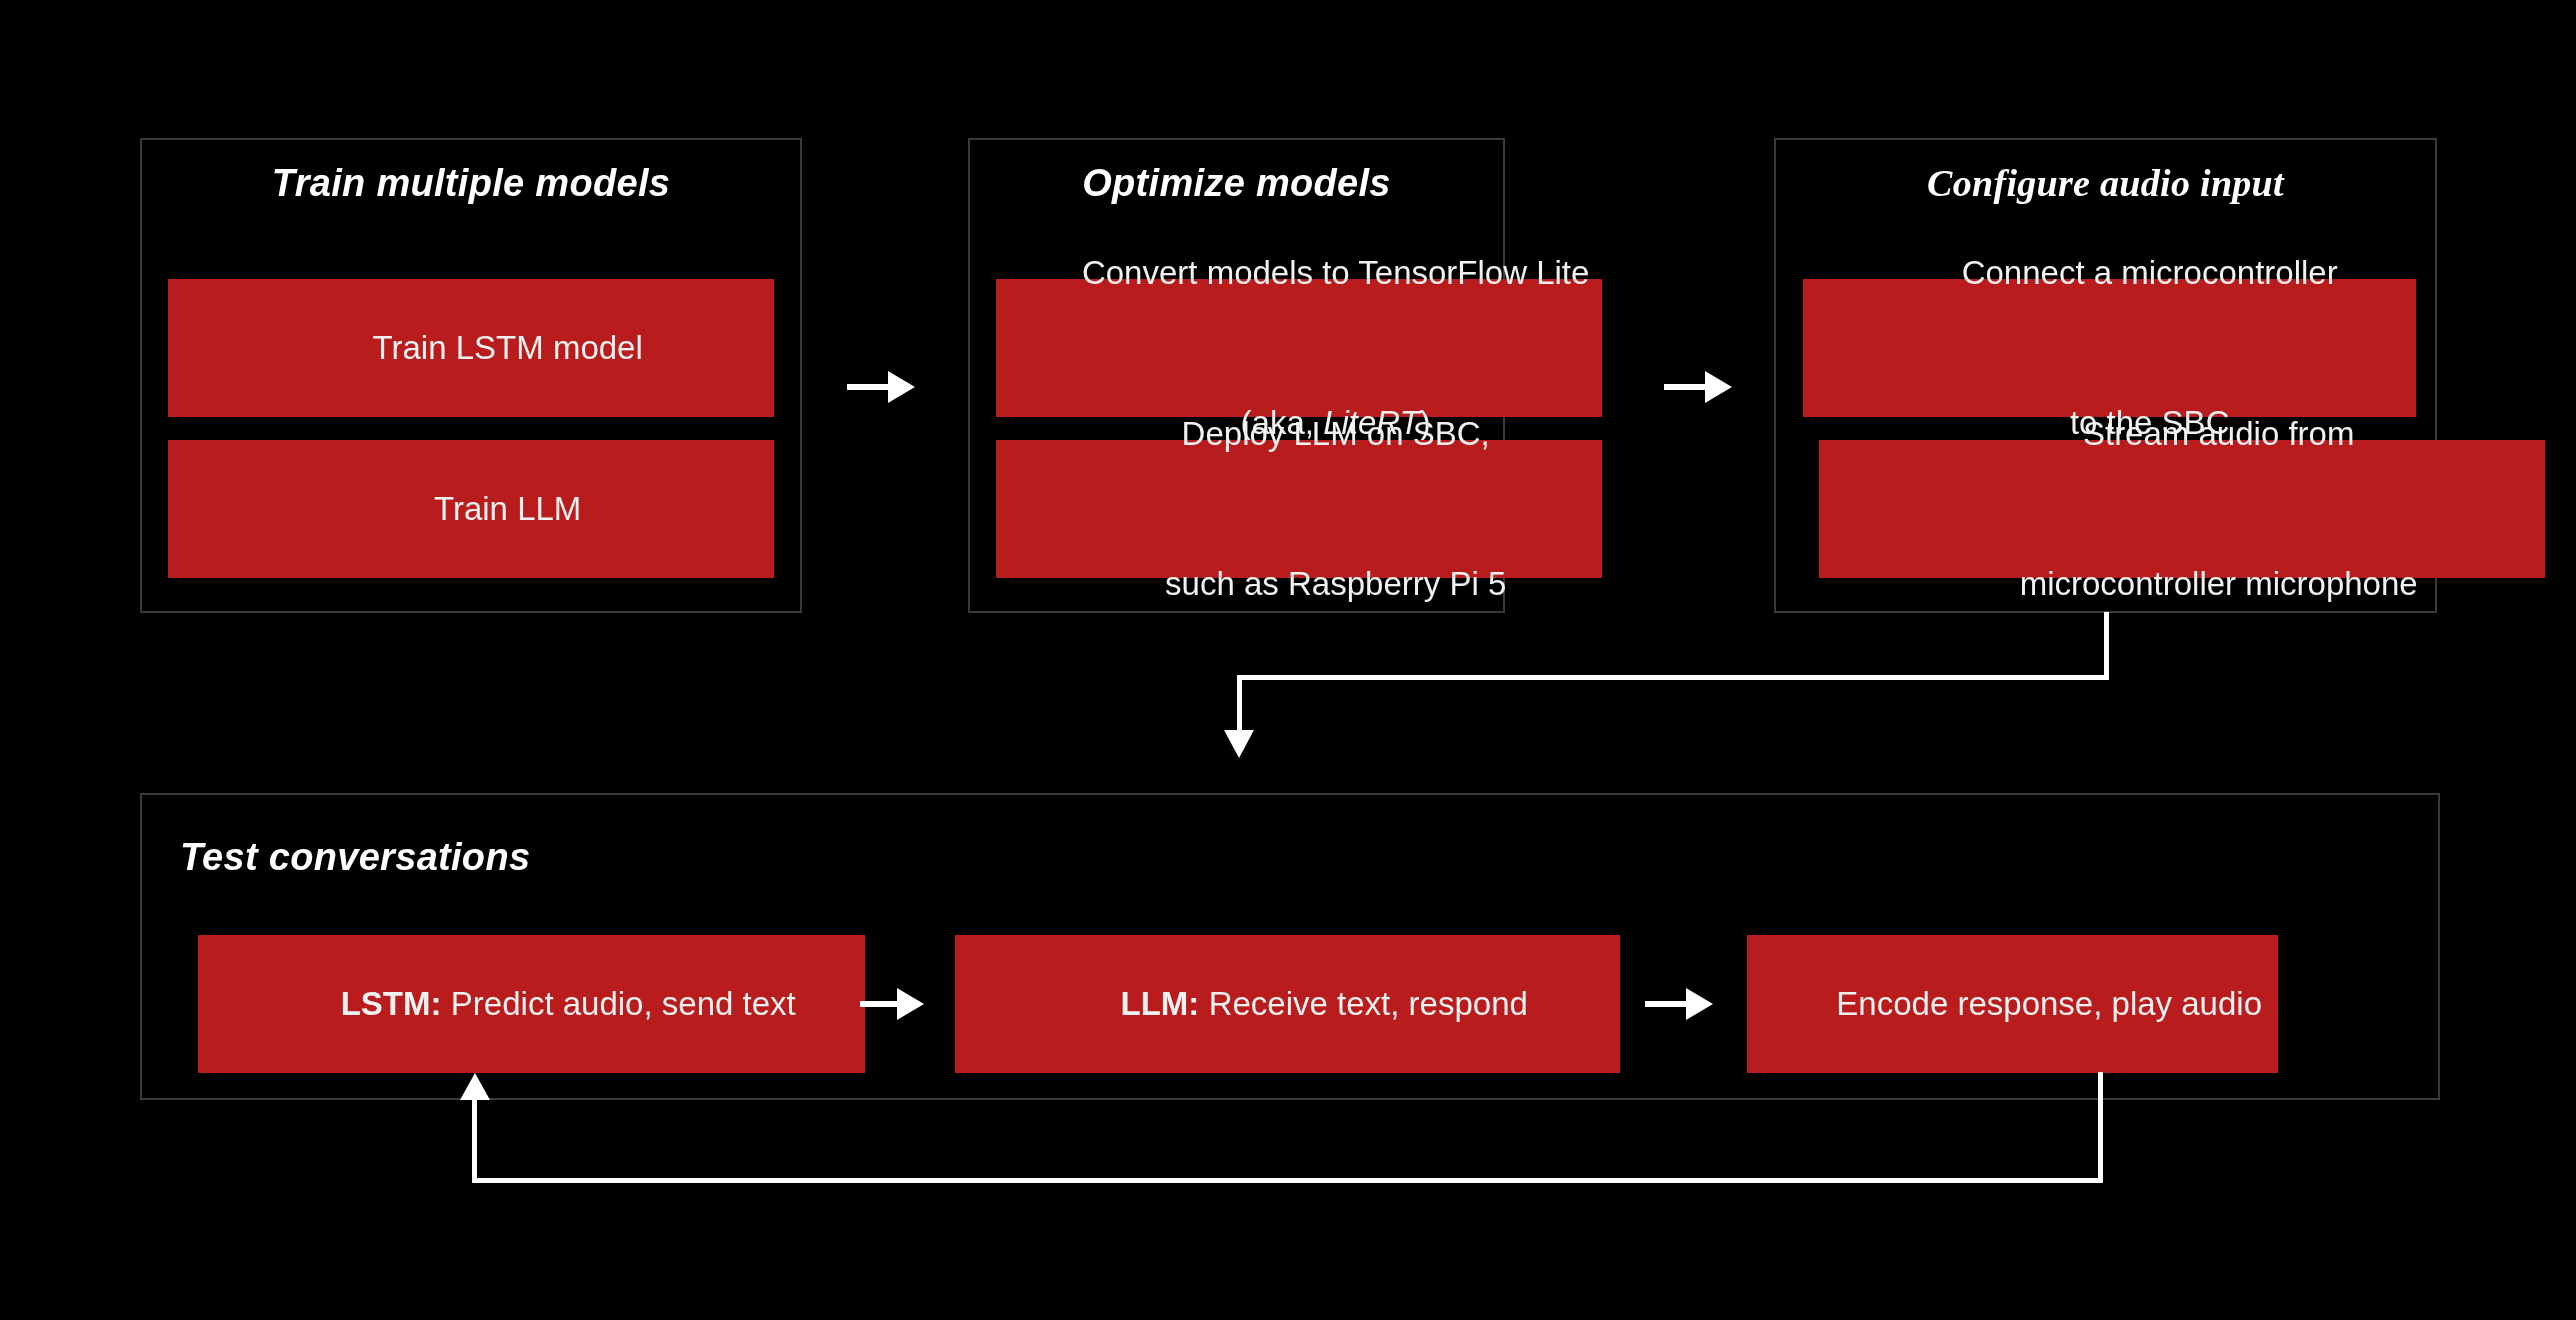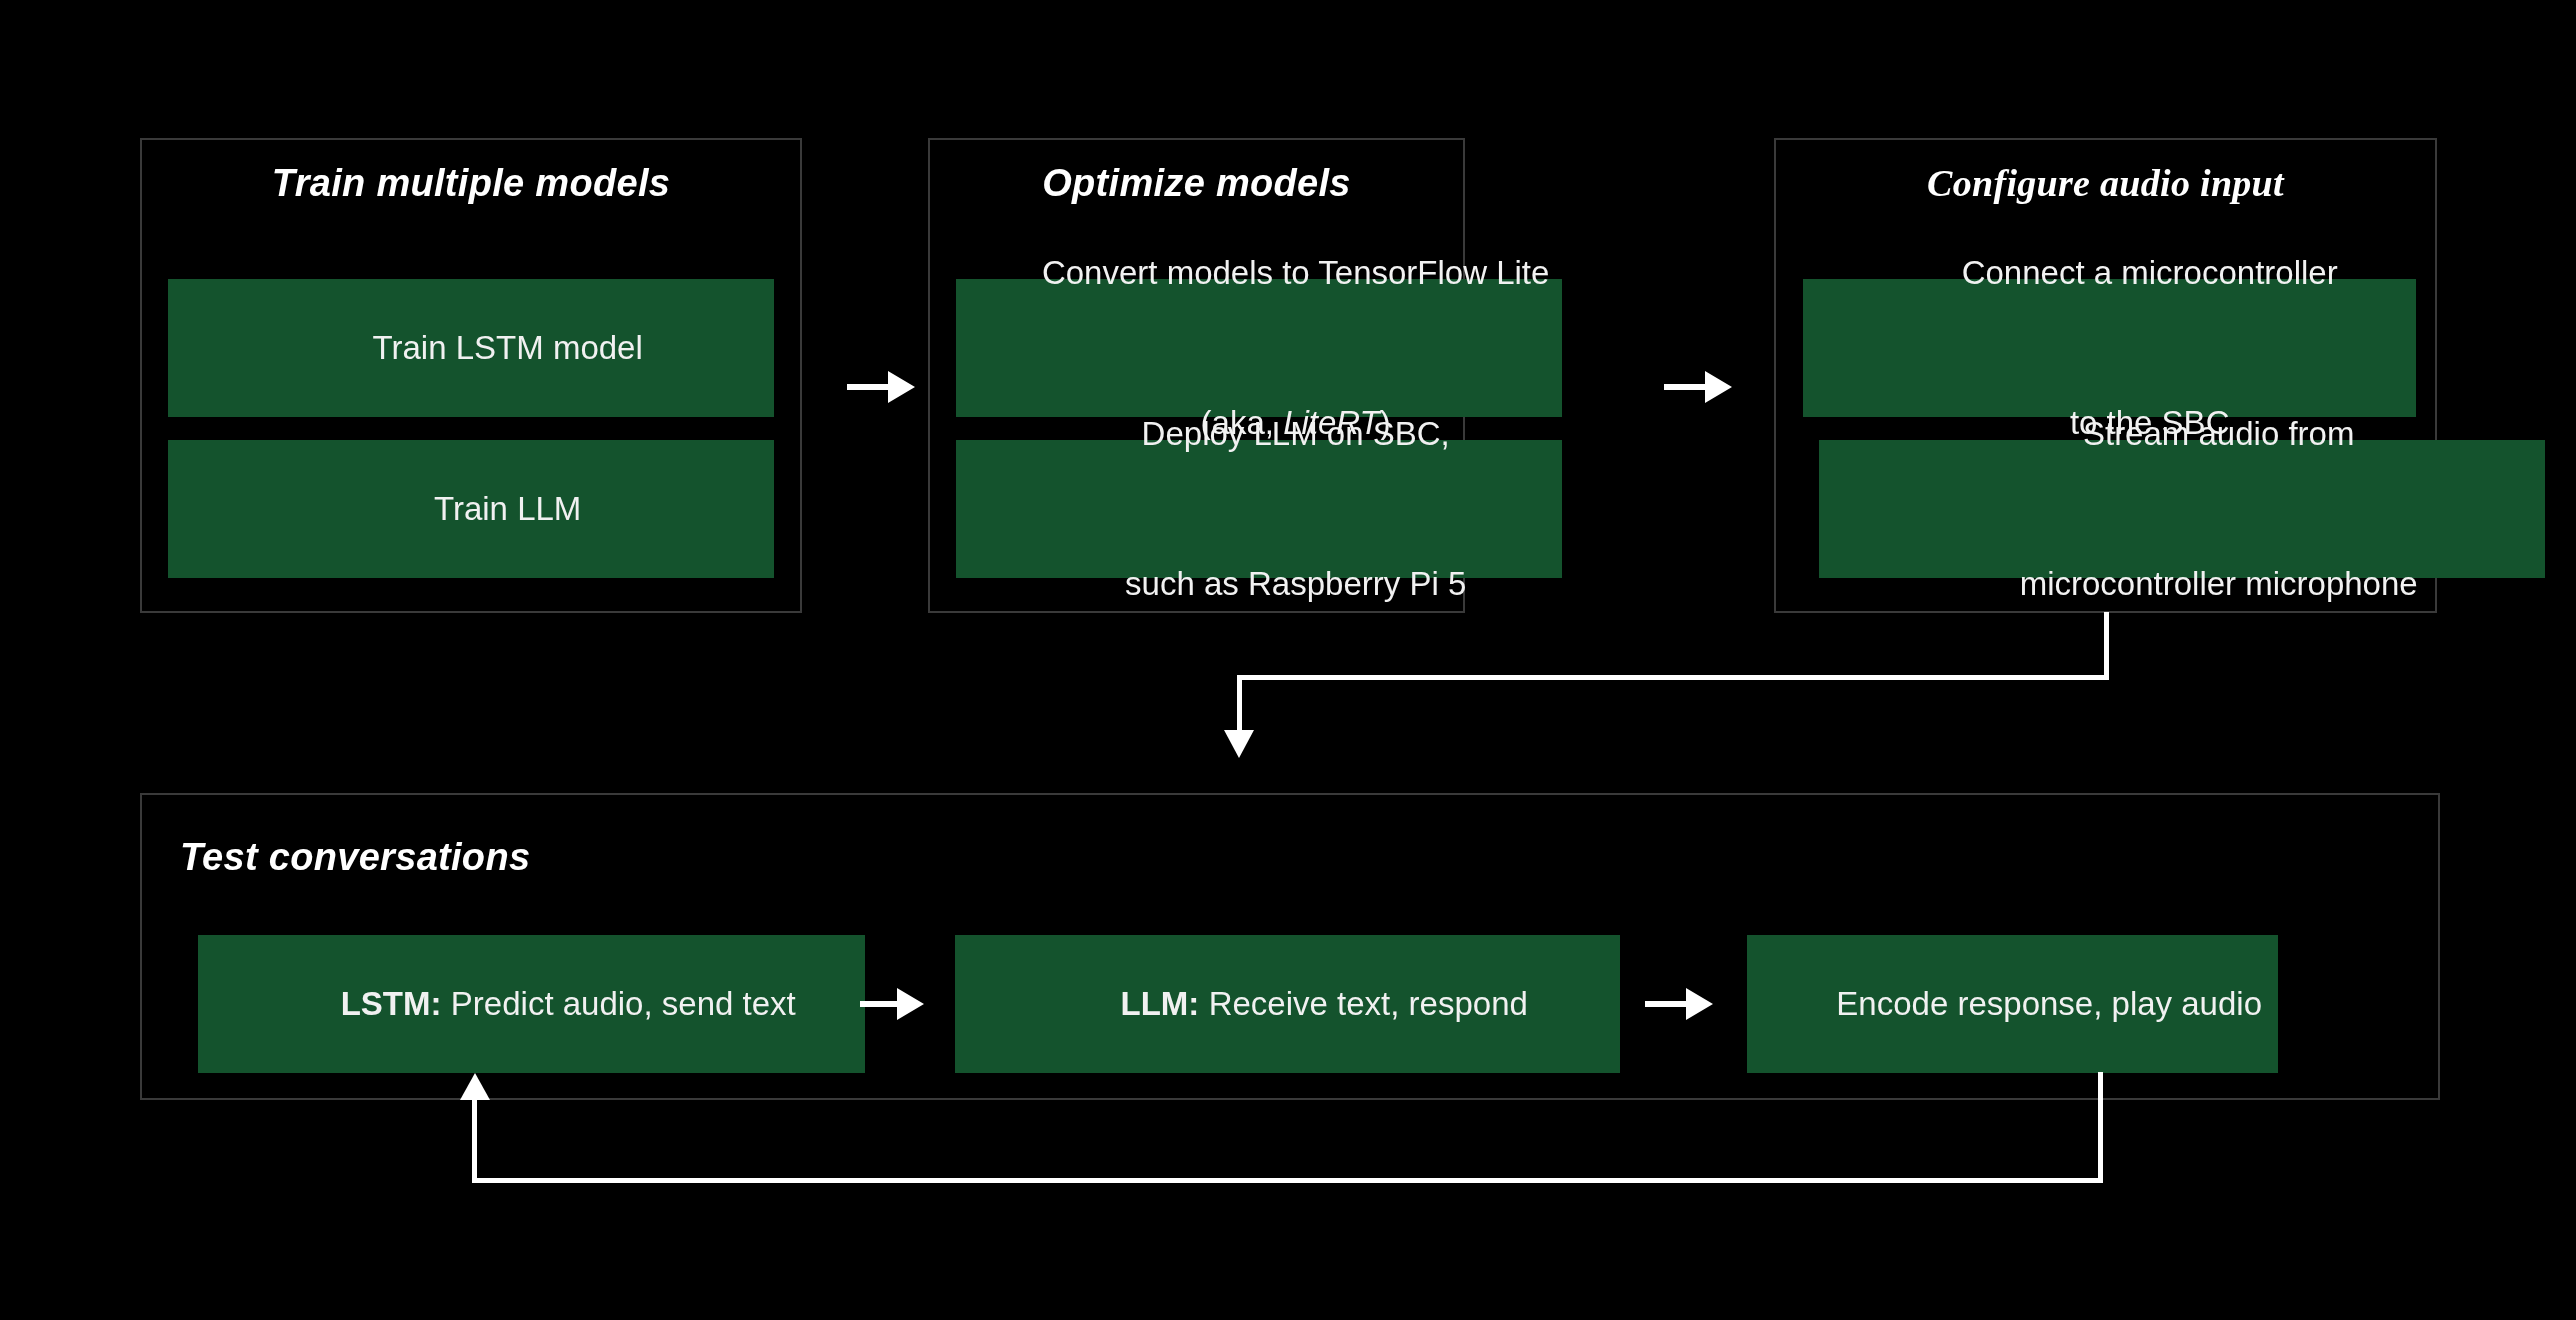--- a/index.html
+++ b/index.html
@@ -24,21 +24,21 @@
     font-style:italic;
     font-weight:700;
     font-size:38px;
     line-height:46px;
     color:#ffffff;
     letter-spacing:0.3px;
   }
   .stage-title.left { text-align:center; }
   .step {
     position:absolute;
-    background:#14532d;
+    background:#b91c1c;
     display:flex;
     flex-direction:column;
     align-items:center;
     justify-content:center;
     text-align:center;
     color:#f1f1f1;
     font-size:33px;
     line-height:50px;
     font-weight:400;
   }
@@ -89,21 +89,21 @@
         <span>Train LLM</span>
       </div>
     </div>
   </section>
 
   <div class="arrow-right" style="left:847px; top:371px; width:68px; height:32px;">
     <div class="shaft"></div>
     <div class="head"></div>
   </div>
 
-  <section class="stage" style="left:928px; top:138px; width:537px; height:475px;">
+  <section class="stage" style="left:968px; top:138px; width:537px; height:475px;">
     <h2 class="stage-title" style="top:12px;">Optimize models</h2>
     <div class="step" style="left:26px; top:139px; width:606px; height:138px;">
       <div class="line">
         <span>Convert models to TensorFlow Lite</span>
       </div>
       <div class="line">
         <span>(aka, </span><span class="i">LiteRT</span><span>)</span>
       </div>
     </div>
     <div class="step" style="left:26px; top:300px; width:606px; height:138px;">

